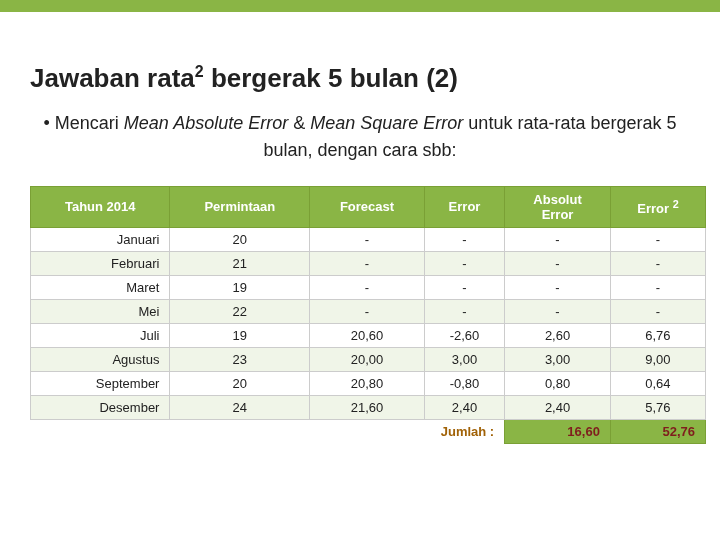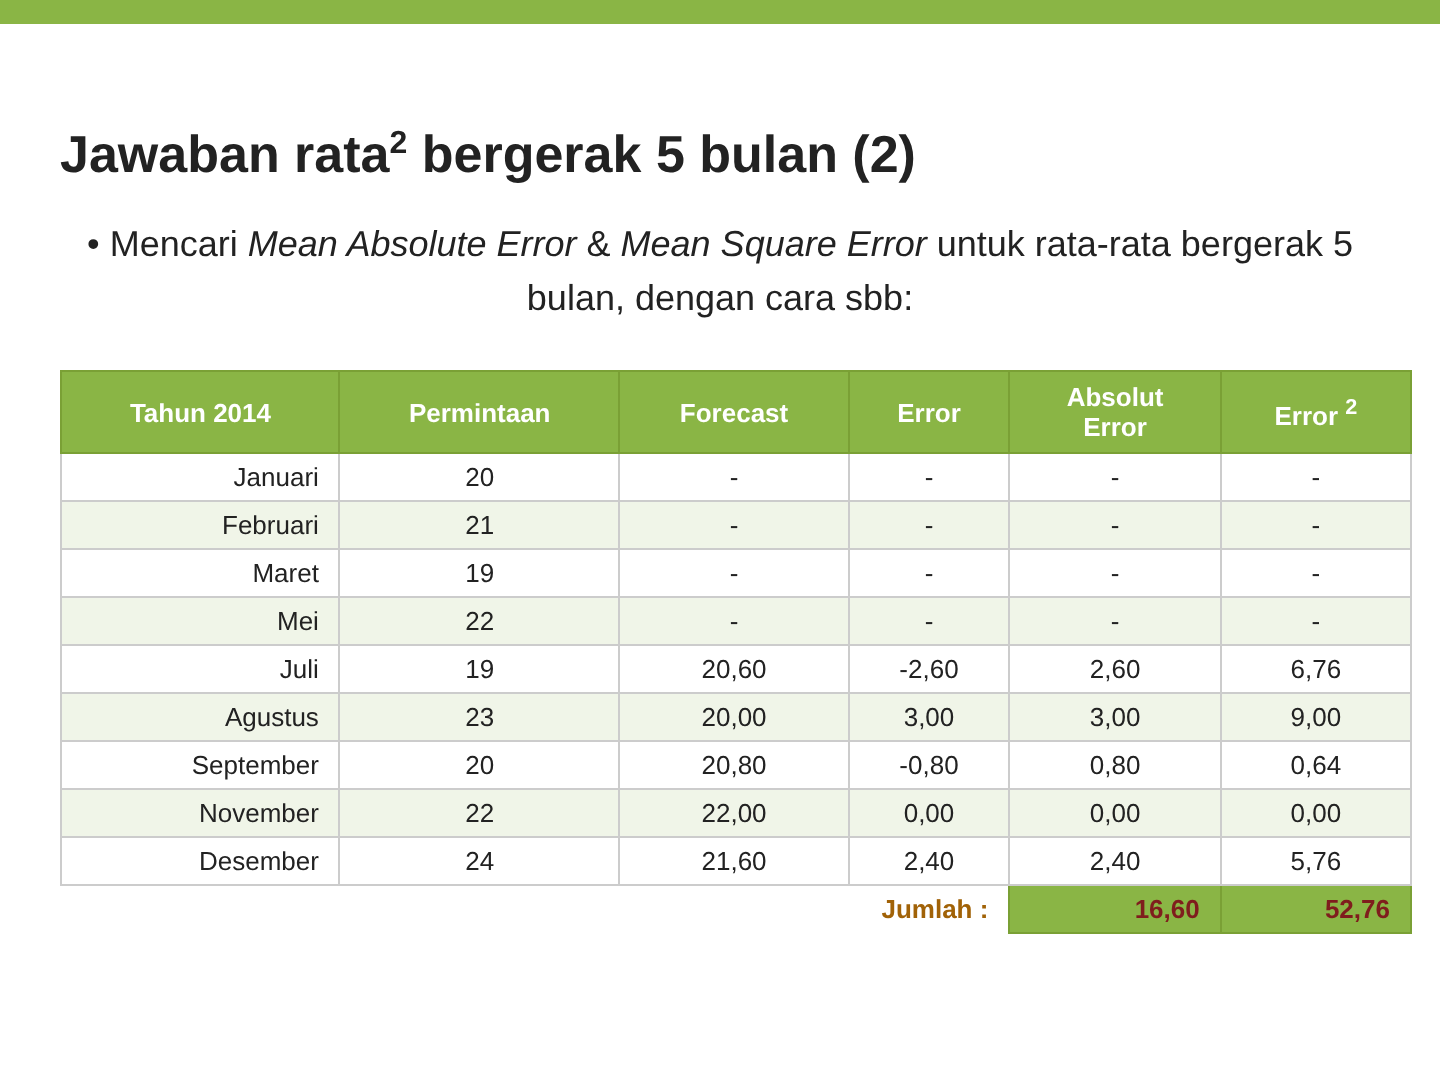--- a/index.html
+++ b/index.html
@@ -160,28 +160,20 @@
     </tr>
         <tr>
       <td>September</td>
       <td>20</td>
       <td>20,80</td>
       <td>-0,80</td>
       <td>0,80</td>
       <td>0,64</td>
     </tr>
         <tr>
-      <td>November</td>
-      <td>22</td>
-      <td>22,00</td>
-      <td>0,00</td>
-      <td>0,00</td>
-      <td>0,00</td>
-    </tr>
-        <tr>
       <td>Desember</td>
       <td>24</td>
       <td>21,60</td>
       <td>2,40</td>
       <td>2,40</td>
       <td>5,76</td>
     </tr>
         <tr class="footer-row">
     <td colspan="4" class="jumlah-label">Jumlah :</td>
     <td class="highlight">16,60</td>

